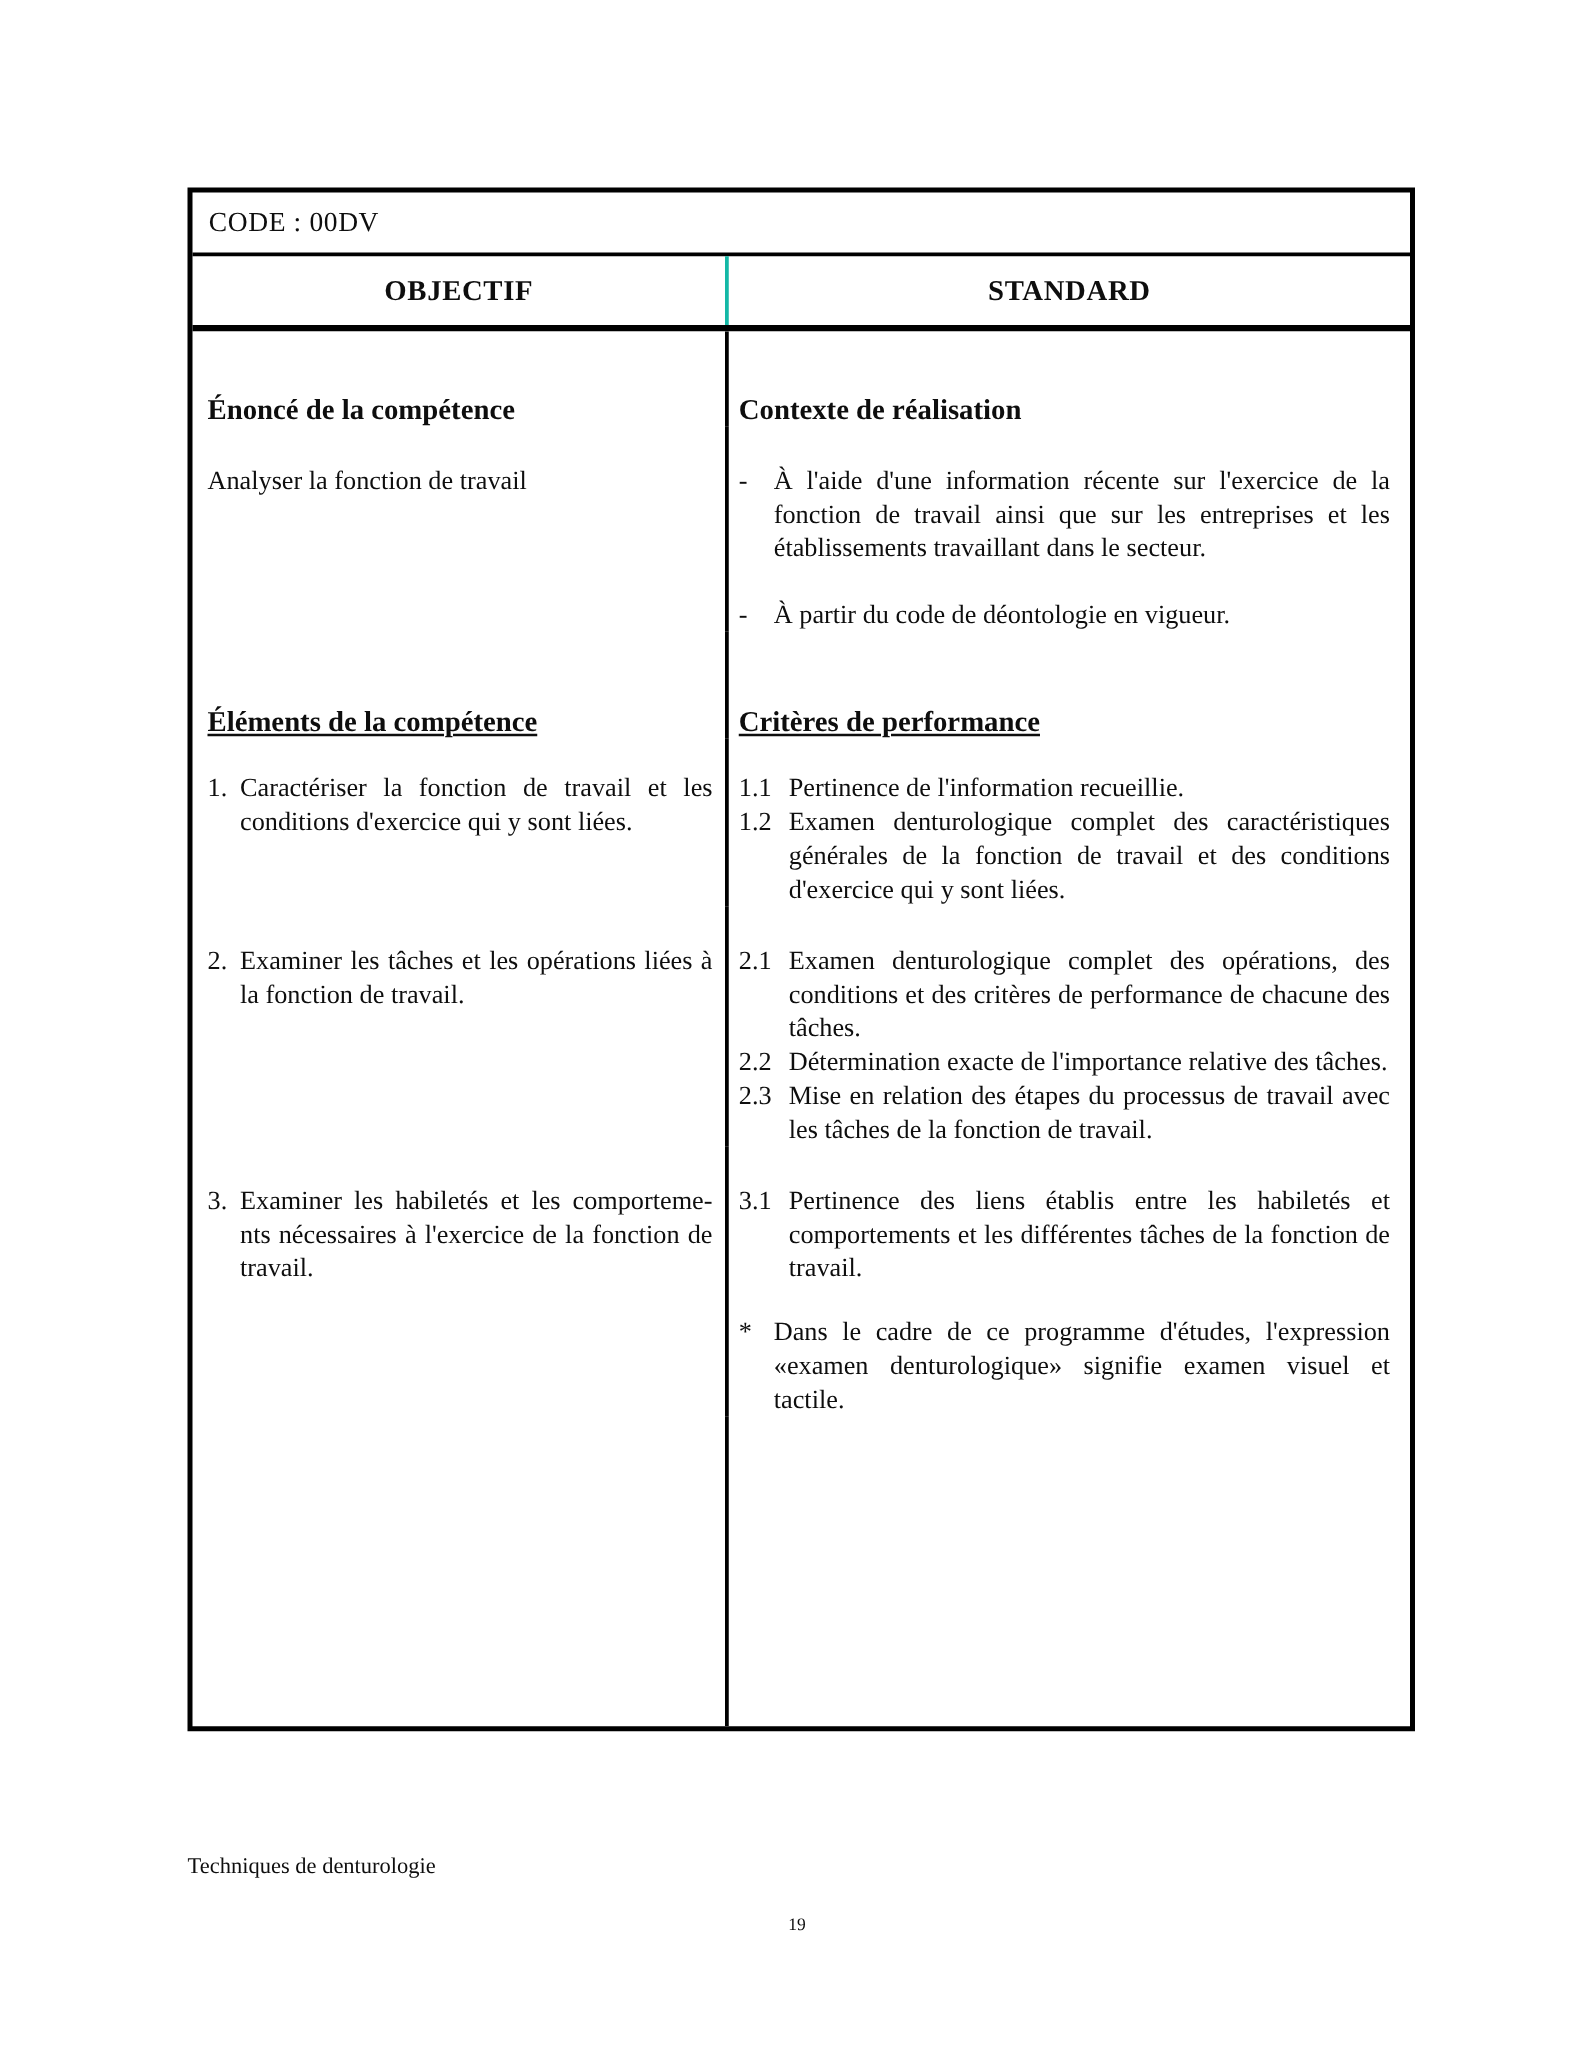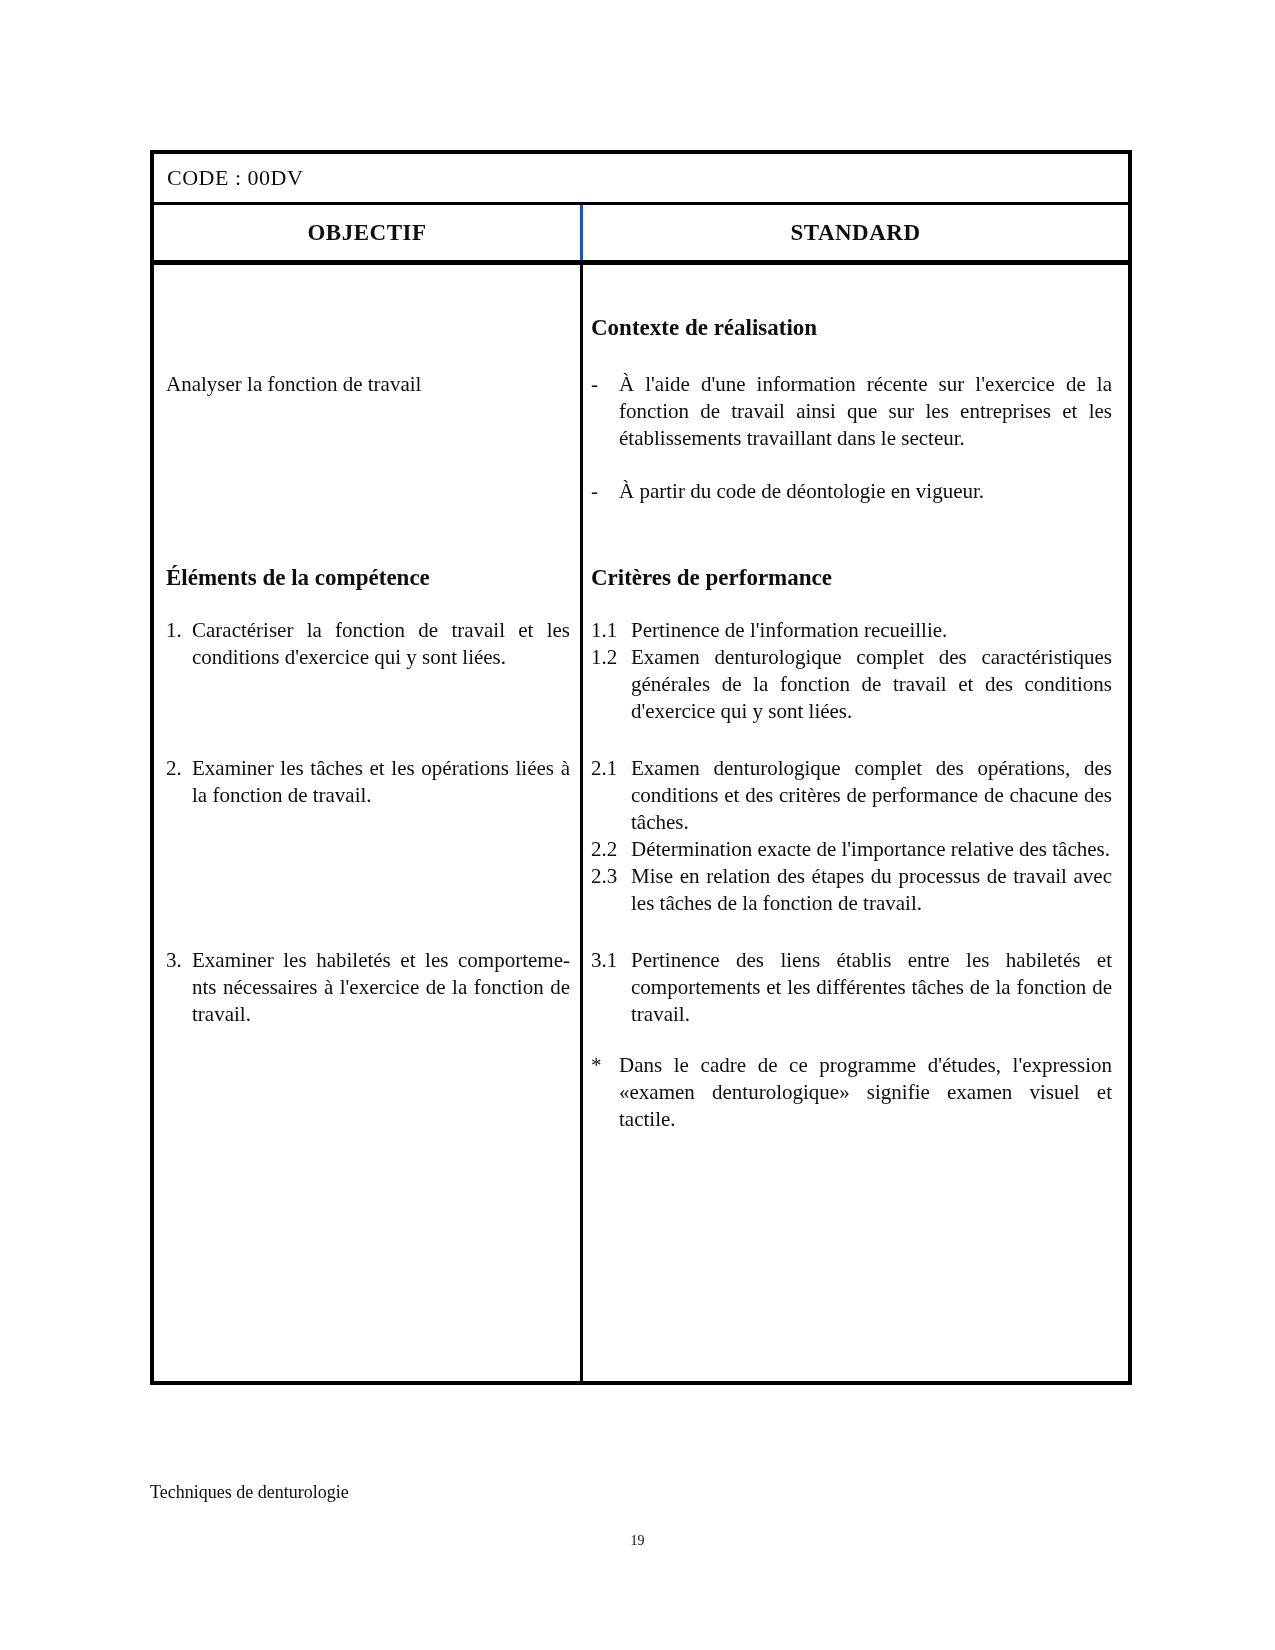--- a/index.html
+++ b/index.html
@@ -17,31 +17,31 @@
     font-size:22px;letter-spacing:0.5px;
   }
   .head-row{
     height:55px;border-bottom:5px solid #000;
     display:grid;grid-template-columns:426px 1fr;
   }
   .head-cell{
     display:flex;align-items:center;justify-content:center;
     font-weight:700;font-size:23px;letter-spacing:0.5px;
   }
-  .head-cell.hc-r{border-left:3px solid #1d4ed8;}
+  .head-cell.hc-r{border-left:3px solid #14b8a6;}
   .content{
     display:grid;grid-template-columns:426px 1fr;
     grid-template-rows:auto auto auto auto auto auto 1fr;
     height:1116px;overflow:hidden;
   }
   .cl{grid-column:1;padding-left:12px;padding-right:10px;box-sizing:border-box;}
   .cr{grid-column:2;border-left:3px solid #000;padding-left:8px;padding-right:16px;box-sizing:border-box;}
   .r1{grid-row:1;padding-top:50px;}
   .r2{grid-row:2;padding-top:30px;}
-  .r3{grid-row:3;padding-top:60px;}
+  .r3{grid-row:3;padding-top:60px;text-decoration:underline;}
   .r4{grid-row:4;padding-top:26px;}
   .r5{grid-row:5;padding-top:30px;}
   .r6{grid-row:6;padding-top:30px;}
   .r7{grid-row:7;}
   .hd{font-weight:700;font-size:23px;margin:0;}
   .body-text{font-size:21px;line-height:27px;margin:0;}
   .hang{display:flex;font-size:21px;line-height:27px;}
   .num{flex:0 0 26px;}
   .num-r{flex:0 0 40px;}
   .num-d{flex:0 0 28px;}
@@ -64,20 +64,23 @@
     <span>CODE : 00DV</span>
   </div>
 
   <div class="head-row">
     <div class="head-cell hc-l">OBJECTIF</div>
     <div class="head-cell hc-r">STANDARD</div>
   </div>
 
   <div class="content">
 
+    <div class="cl r1">
+      <h3 class="hd">Énoncé de la compétence</h3>
+    </div>
     <div class="cr r1">
       <h3 class="hd">Contexte de réalisation</h3>
     </div>
 
     <div class="cl r2">
       <p class="body-text">Analyser la fonction de travail</p>
     </div>
     <div class="cr r2">
       <div class="hang dash-item">
         <span class="num-d">-</span>

